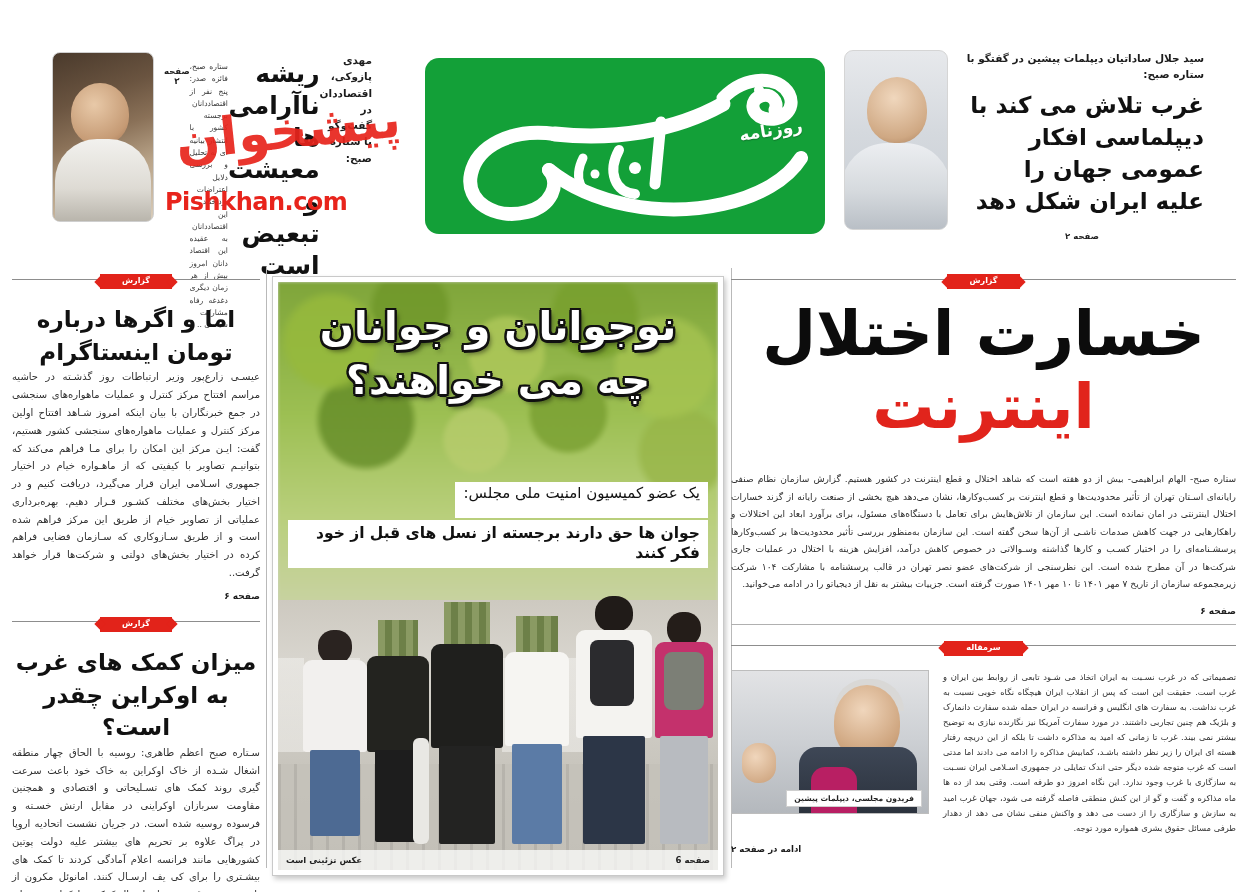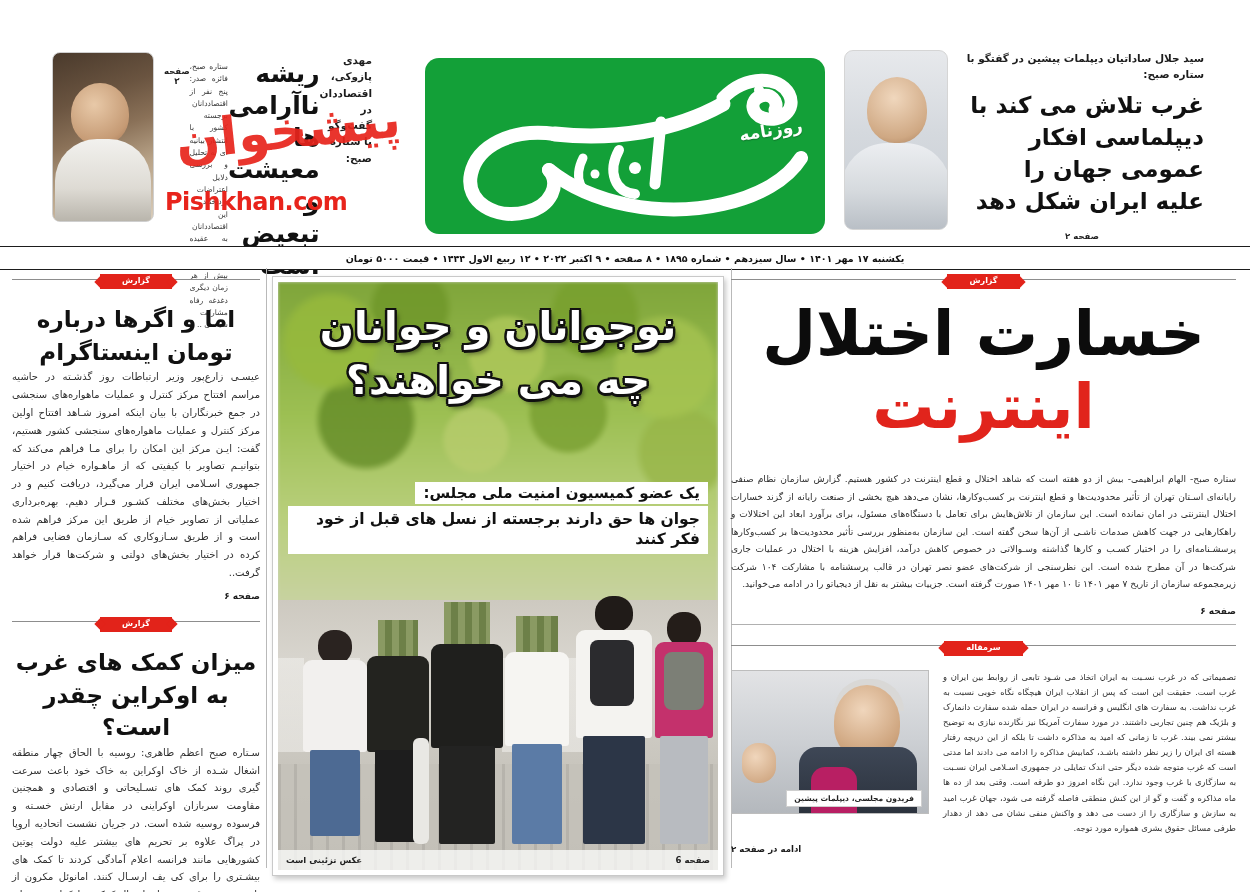--- a/index.html
+++ b/index.html
@@ -158,22 +158,22 @@
     position:absolute;right:14px;top:18px;left:14px;text-align:center;
     font-size:40px;font-weight:900;color:#fff;line-height:1.34;
     text-shadow:
       -2px -2px 0 #111, 2px -2px 0 #111, -2px 2px 0 #111, 2px 2px 0 #111,
       0 -2.5px 0 #111, 0 2.5px 0 #111, -2.5px 0 0 #111, 2.5px 0 0 #111,
       3px 4px 5px rgba(0,0,0,.5);
     letter-spacing:-.5px;
   }
   .sub-strip{position:absolute;right:10px;left:10px;top:200px;text-align:right;}
   .sub-strip .l1{
-    display:inline-block;background:#ffffff;color:#111;font-size:15px;font-weight:700;
-    padding:2px 8px 0;line-height:1.3;
+    display:inline-block;background:#ffffff;color:#111;font-size:15px;font-weight:400;
+    padding:2px 8px 14px;line-height:1.3;
   }
   .sub-strip .l2{
     display:block;background:#ffffff;color:#111;font-size:15.5px;font-weight:800;
     padding:3px 8px 4px;line-height:1.35;margin-top:2px;text-align:right;
   }
   .photo-foot{
     position:absolute;left:0;right:0;bottom:0;height:20px;display:flex;
     align-items:center;justify-content:space-between;padding:0 8px;box-sizing:border-box;
     background:rgba(255,255,255,.72);
   }
@@ -285,23 +285,20 @@
     <div class="promo-right">
       <div class="photo"></div>
       <div class="txt">
         <div class="kicker">سید جلال ساداتیان دیپلمات پیشین در گفتگو با ستاره صبح:</div>
         <div class="promo-head">غرب تلاش می کند با دیپلماسی افکار عمومی جهان را علیه ایران شکل دهد</div>
         <div class="pagenote">صفحه ۲</div>
       </div>
     </div>
   </div>
 
-  <div class="dateline">
-    <span>یکشنبه ۱۷ مهر ۱۴۰۱ • سال سیزدهم • شماره ۱۸۹۵ • ۸ صفحه • ۹ اکتبر ۲۰۲۲ • ۱۲ ربیع الاول ۱۴۴۴ • قیمت ۵۰۰۰ تومان</span>
-  </div>
 
   <div class="main">
 
     <div class="vline" style="left:266px;top:0;height:600px;"></div>
     <div class="vline" style="left:731px;top:0;height:600px;"></div>
 
     <div class="col-left">
 
       <div class="badge-wrap">
         <span class="badge">گزارش</span>

